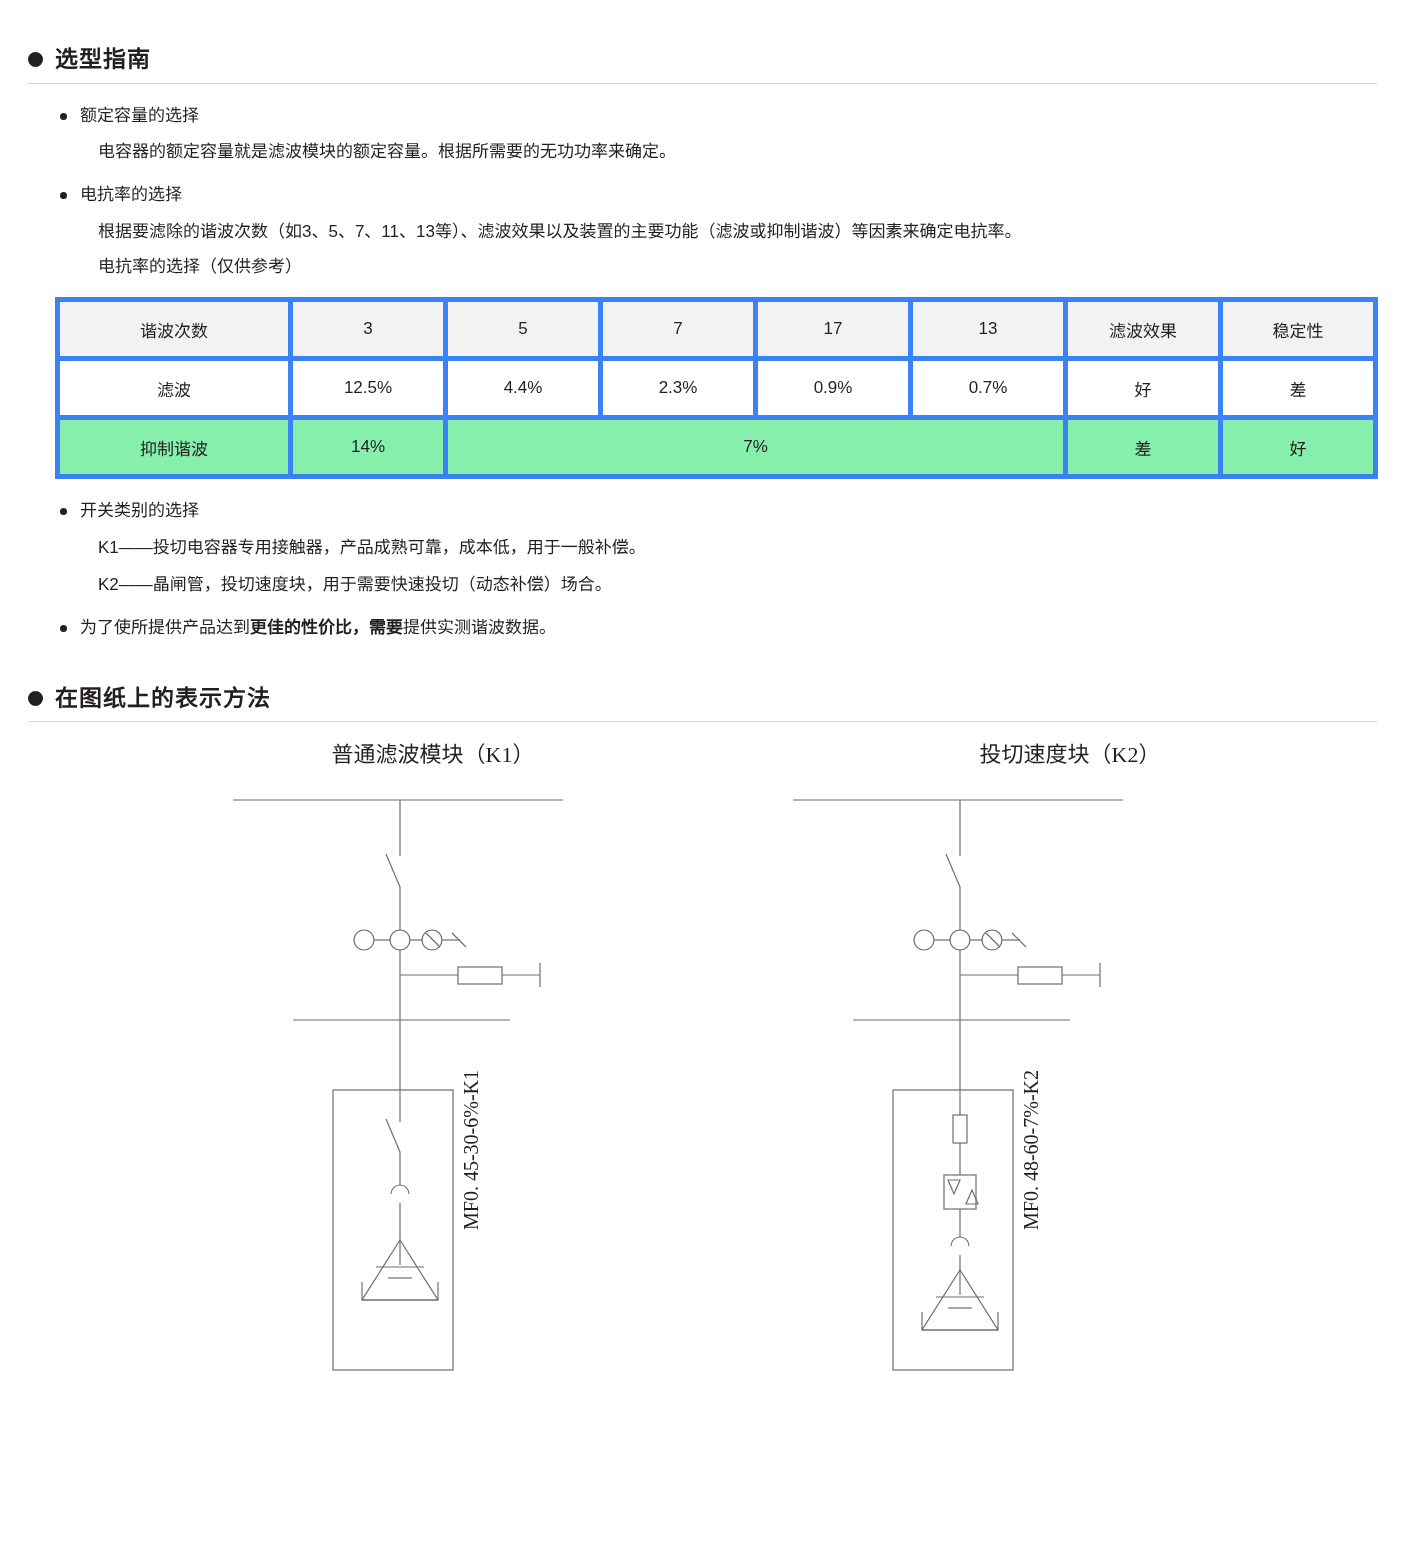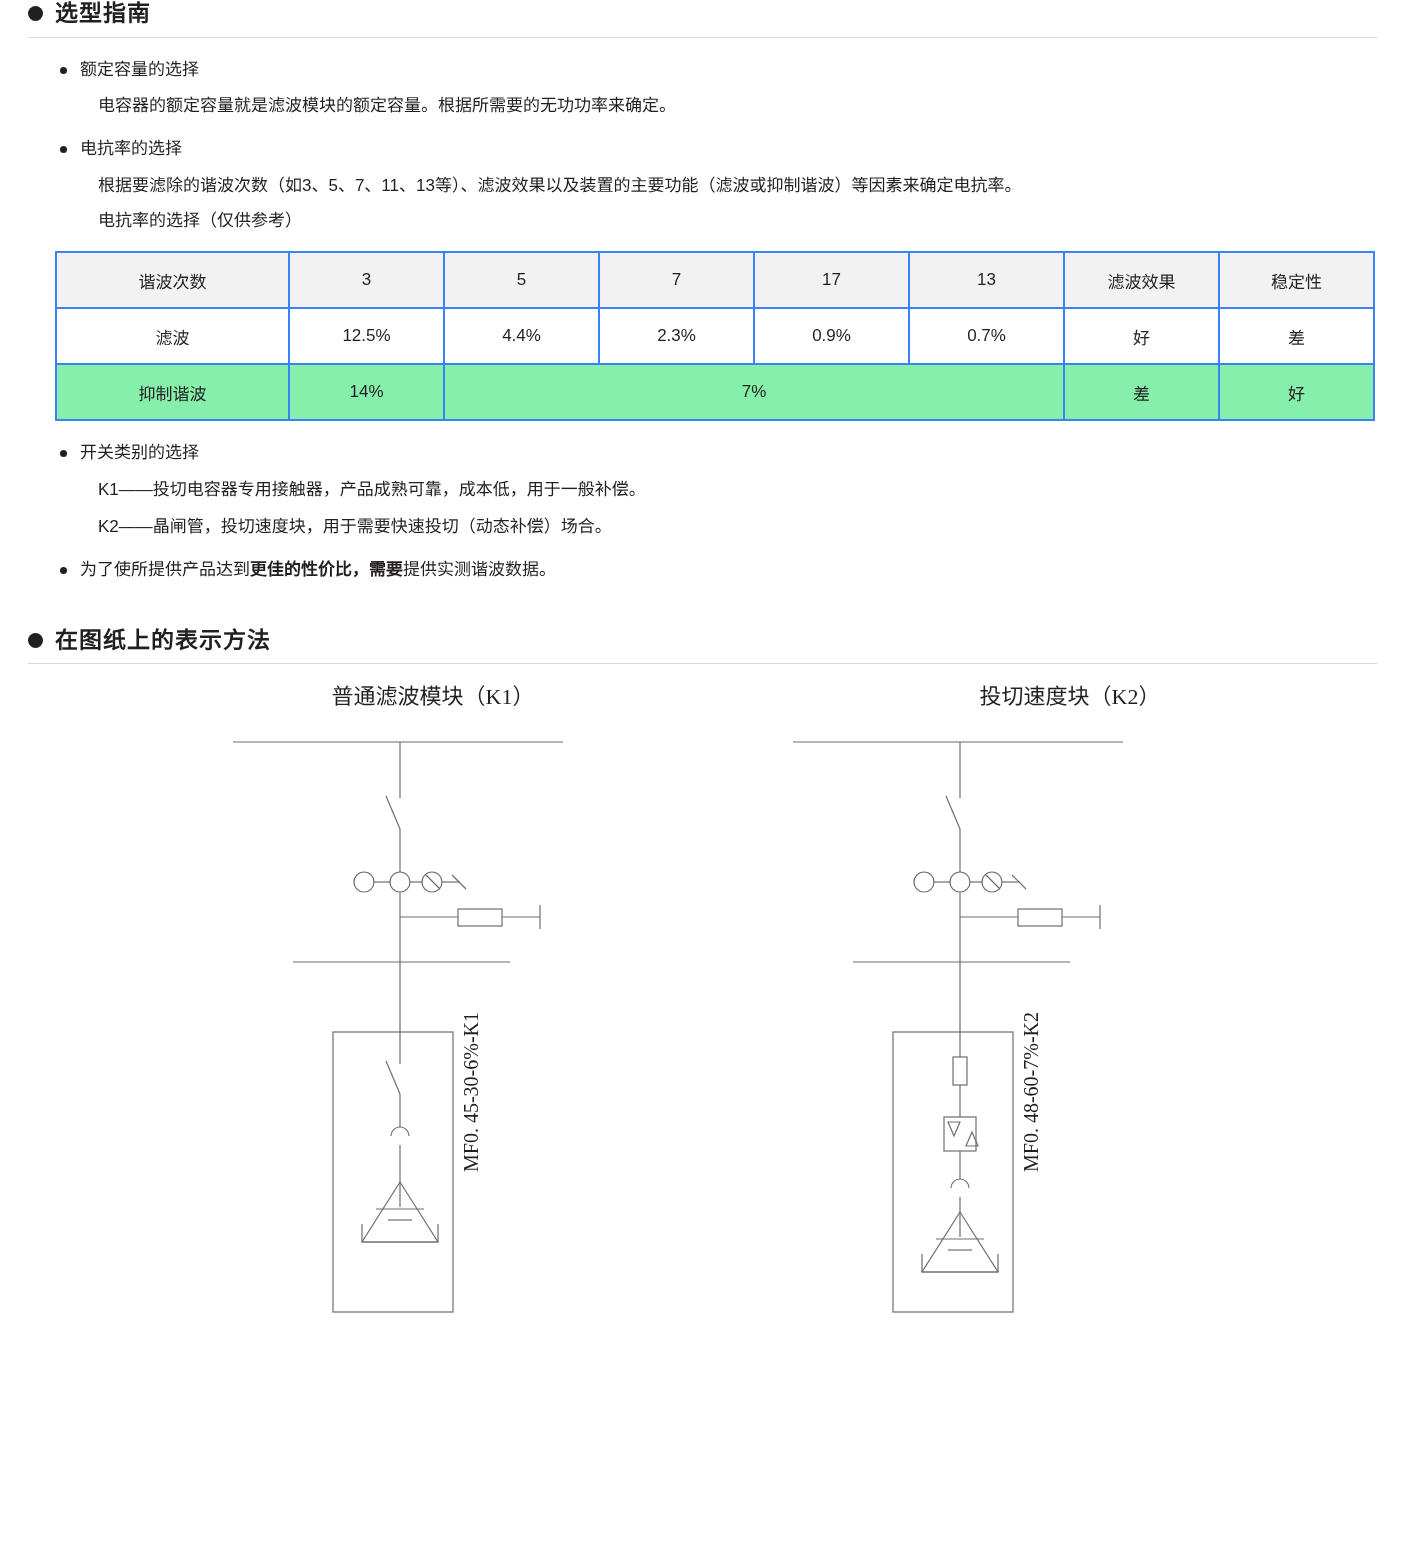--- a/index.html
+++ b/index.html
@@ -14,20 +14,21 @@
     color: #231f20;
     position: relative;
     overflow: hidden;
   }
   .page {
     position: relative;
     width: 1405px;
     height: 1232px;
     box-sizing: border-box;
     padding: 0 28px;
+    margin-top: 46px;
   }
 
   
   .section-head {
     display: flex;
     align-items: center;
     gap: 12px;
   }
   .section-head .dot {
     width: 15px;
@@ -87,21 +88,21 @@
   .lead.strongish b { font-weight: bold; }
 
   
   table.spec {
     border-collapse: collapse;
     width: 1318px;
     margin: 17px 0 0 27px;
     table-layout: fixed;
   }
   table.spec td, table.spec th {
-    border: 2px solid #3b82f6;
+    border: 5px solid #3b82f6;
     height: 54px;
     text-align: center;
     font-size: 17px;
     font-weight: normal;
     color: #231f20;
     padding: 0 4px;
   }
   table.spec thead td { background: #f2f2f2; }
   table.spec tbody tr.alt td { background: #86efac; }
   table.spec tbody tr td { background: #ffffff; }

